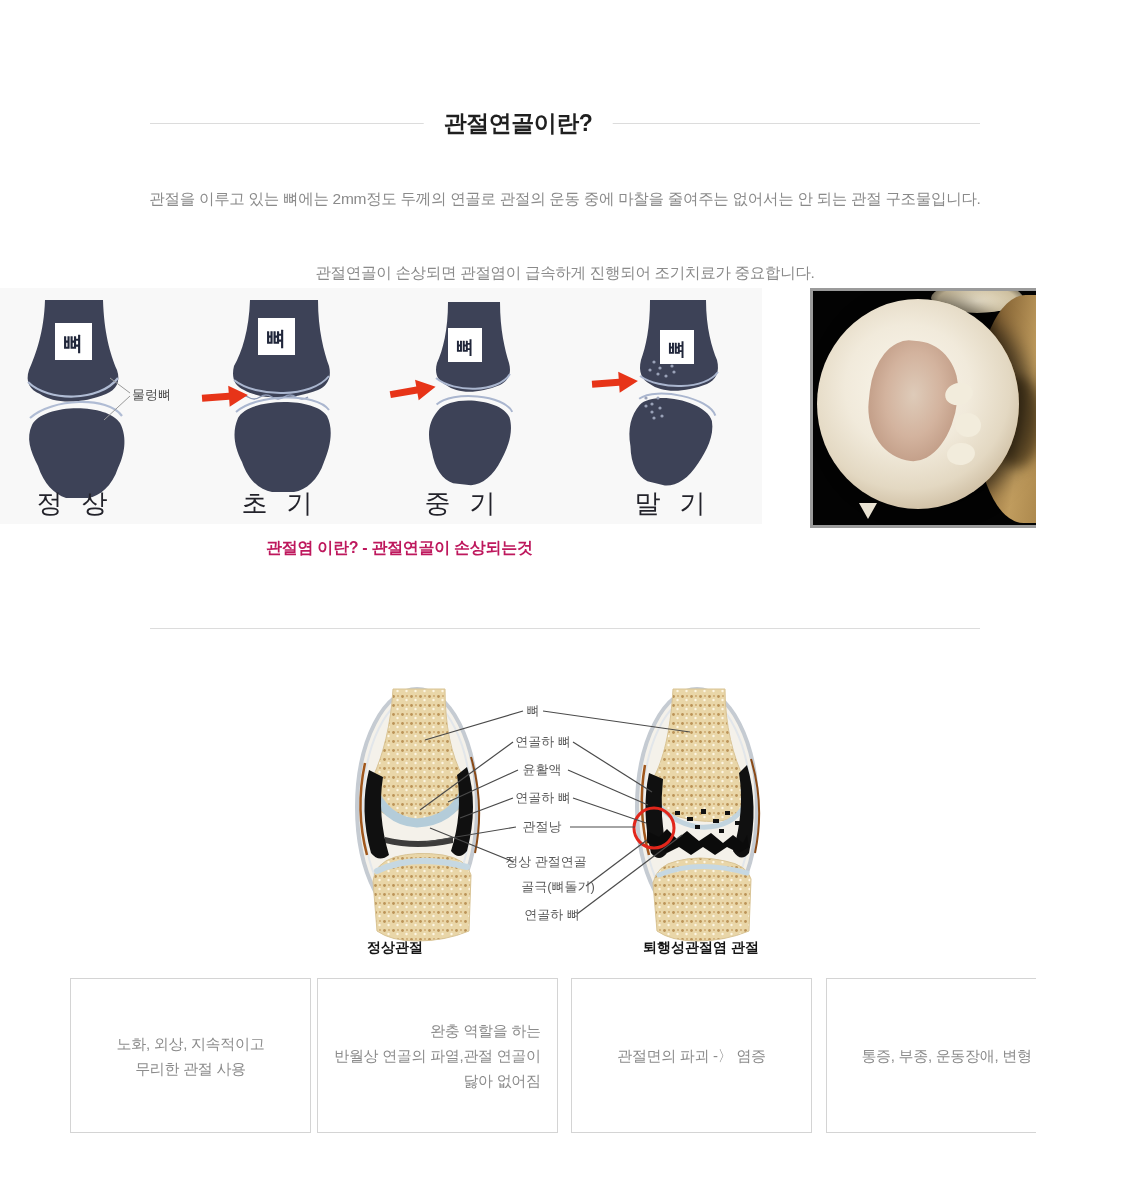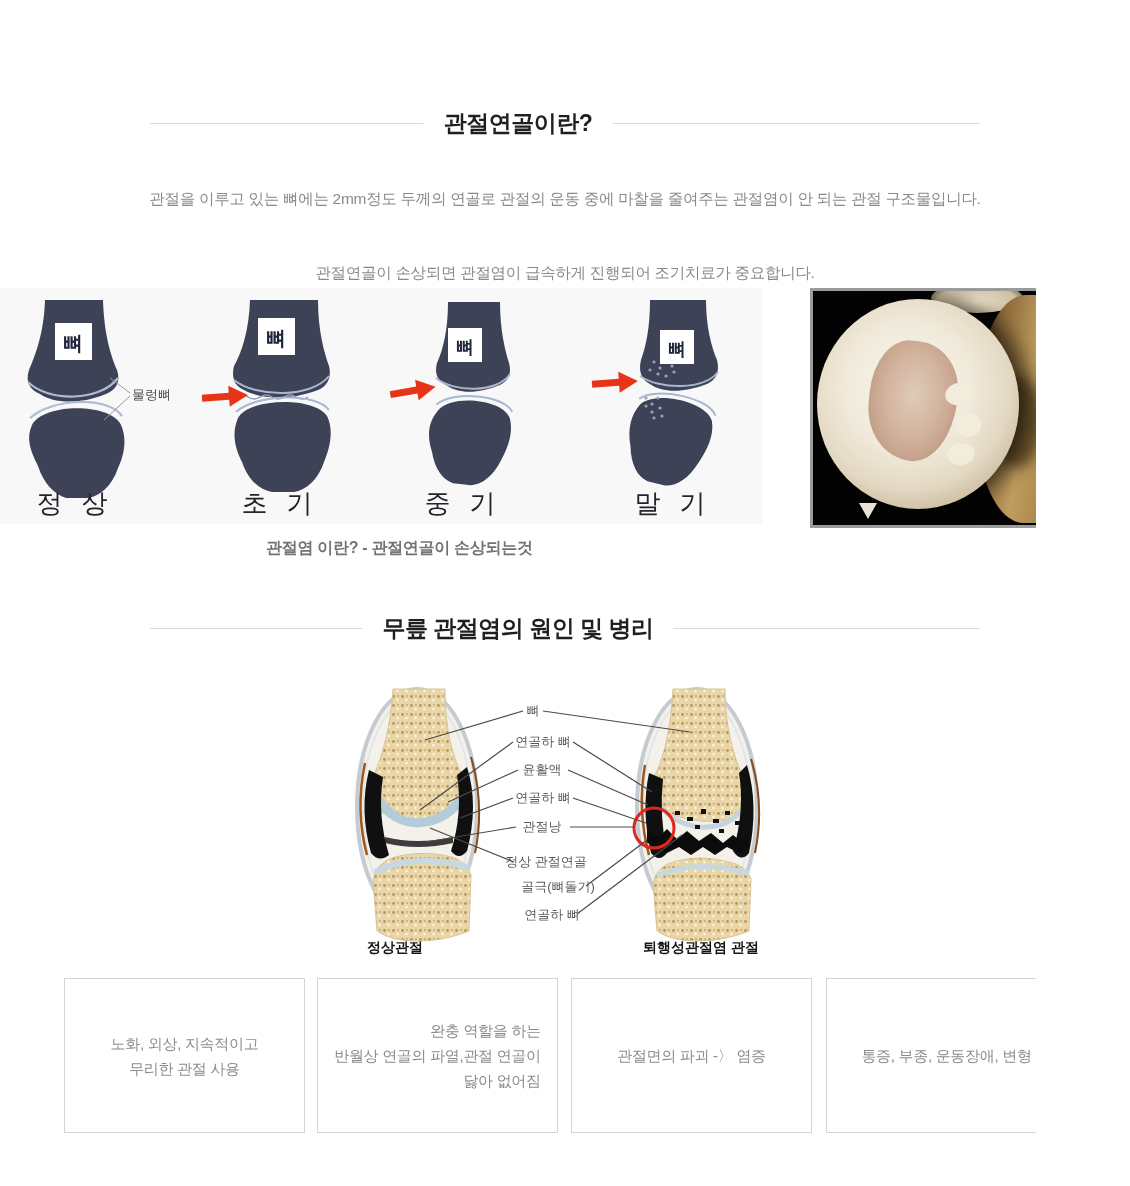--- a/index.html
+++ b/index.html
@@ -16,21 +16,21 @@
   }
   .body-text {
     position:absolute; left:0; width:1130px; margin:0; text-align:center;
     font-size:15.5px; color:#8a8a8a; letter-spacing:-0.3px;
   }
   .scan-bg { position:absolute; left:0; top:288px; width:762px; height:236px; background:#f8f8f8; }
   .stage-svg { position:absolute; }
   svg text { font-family:"Liberation Sans", sans-serif; }
   .caption {
     position:absolute; left:266px; top:538px; margin:0;
-    font-size:16px; font-weight:bold; color:#737373; letter-spacing:-0.3px;
+    font-size:16px; font-weight:bold; color:#be185d; letter-spacing:-0.3px;
   }
   
   .photo {
     position:absolute; left:810px; top:288px; width:269px; height:234px;
     border:3px solid #9b9b9b; background:#030303; overflow:hidden;
   }
   .photo > div { position:absolute; }
   .ph-blob-top { left:118px; top:-8px; width:92px; height:30px; background:radial-gradient(ellipse at 50% 60%, #ece3cc 0%, #cdbf9f 60%, rgba(60,50,30,0) 100%); border-radius:50%; }
   .ph-tissue {
     left:163px; top:4px; width:108px; height:228px;
@@ -54,32 +54,32 @@
   .ph-chip.c3 { left:134px; top:152px; width:28px; height:22px; transform:rotate(-8deg); }
   .ph-tip { left:46px; top:212px; width:18px; height:16px; background:#e9e2d2; clip-path:polygon(50% 100%, 0 0, 100% 0); }
   
   .card {
     position:absolute; top:978px; width:239px; height:153px;
     border:1px solid #d4d4d4; background:#ffffff;
     display:flex; align-items:center; justify-content:center;
     text-align:center; color:#8b8b8b; font-size:15px; line-height:25px; letter-spacing:-0.3px;
   }
   .card span { display:block; }
-  .card.c1 { left:64px; }  .card.c2 { left:317px;text-align:right; }
+  .card.c1 { left:70px; }  .card.c2 { left:317px;text-align:right; }
   .card.c3 { left:571px; } .card.c4 { left:826px; }
 </style>
 </head>
 <body>
 
 <div class="page">
 
   <div class="divider" style="top:123px;"></div>
   <h1 class="sec-title" style="top:108px;">관절연골이란?</h1>
 
-  <p class="body-text" style="top:189px;">관절을 이루고 있는 뼈에는 2mm정도 두께의 연골로 관절의 운동 중에 마찰을  줄여주는 관절염이 안 되는 관절 구조물입니다.</p>
+  <p class="body-text" style="top:189px;">관절을 이루고 있는 뼈에는 2mm정도 두께의 연골로 관절의 운동 중에 마찰을  줄여주는 없어서는 안 되는 관절 구조물입니다.</p>
   <p class="body-text" style="top:217px;margin-top:46px;">관절연골이 손상되면 관절염이 급속하게 진행되어 조기치료가 중요합니다.</p>
 
   <div class="scan-bg"></div>
 
   <svg class="stage-svg" style="left:18px; top:290px;" width="162" height="235" viewBox="0 0 162 235">
     <path fill="#3d4257" d="M27,10 H85 C86,42 92,64 99,80 C103,92 98,100 88,104 C64,114 36,114 22,104 C12,100 7,92 11,80 C18,64 26,42 27,10 Z"></path>
     <path fill="none" stroke="#b0bcd4" stroke-width="2.2" d="M10,92 C30,112 82,112 100,88"></path>
     <path fill="#3d4257" d="M14,135 C24,114 88,112 102,133 C110,148 106,166 100,178 C94,196 82,206 70,208 L48,208 C36,204 26,194 20,176 C12,160 8,148 14,135 Z"></path>
     <path fill="none" stroke="#b0bcd4" stroke-width="2.2" d="M12,128 C34,108 90,106 104,126"></path>
     <rect x="37" y="33" width="37" height="37" fill="#ffffff"></rect>
@@ -160,21 +160,20 @@
     <div class="ph-patch"></div>
     <div class="ph-chip c1"></div>
     <div class="ph-chip c2"></div>
     <div class="ph-chip c3"></div>
     <div class="ph-tip"></div>
   </div>
 
   <p class="caption">관절염 이란? - 관절연골이 손상되는것</p>
 
   <div class="divider" style="top:628px;"></div>
-  <h2 class="sec-title" style="top:613px;">무릎 관절염의 원인 및 병리</h2>
 
   <svg style="position:absolute; left:330px; top:680px;" width="470" height="280" viewBox="0 0 470 280">
     <defs>
       <pattern id="boneTex" width="9" height="9" patternUnits="userSpaceOnUse">
         <rect width="9" height="9" fill="#e9d6a8"></rect>
         <circle cx="2.5" cy="2.5" r="1.4" fill="#bb9357"></circle>
         <circle cx="6.5" cy="6" r="1.2" fill="#fdf6e4"></circle>
         <circle cx="7" cy="2" r="0.9" fill="#caa46a"></circle>
       </pattern>
     </defs>

